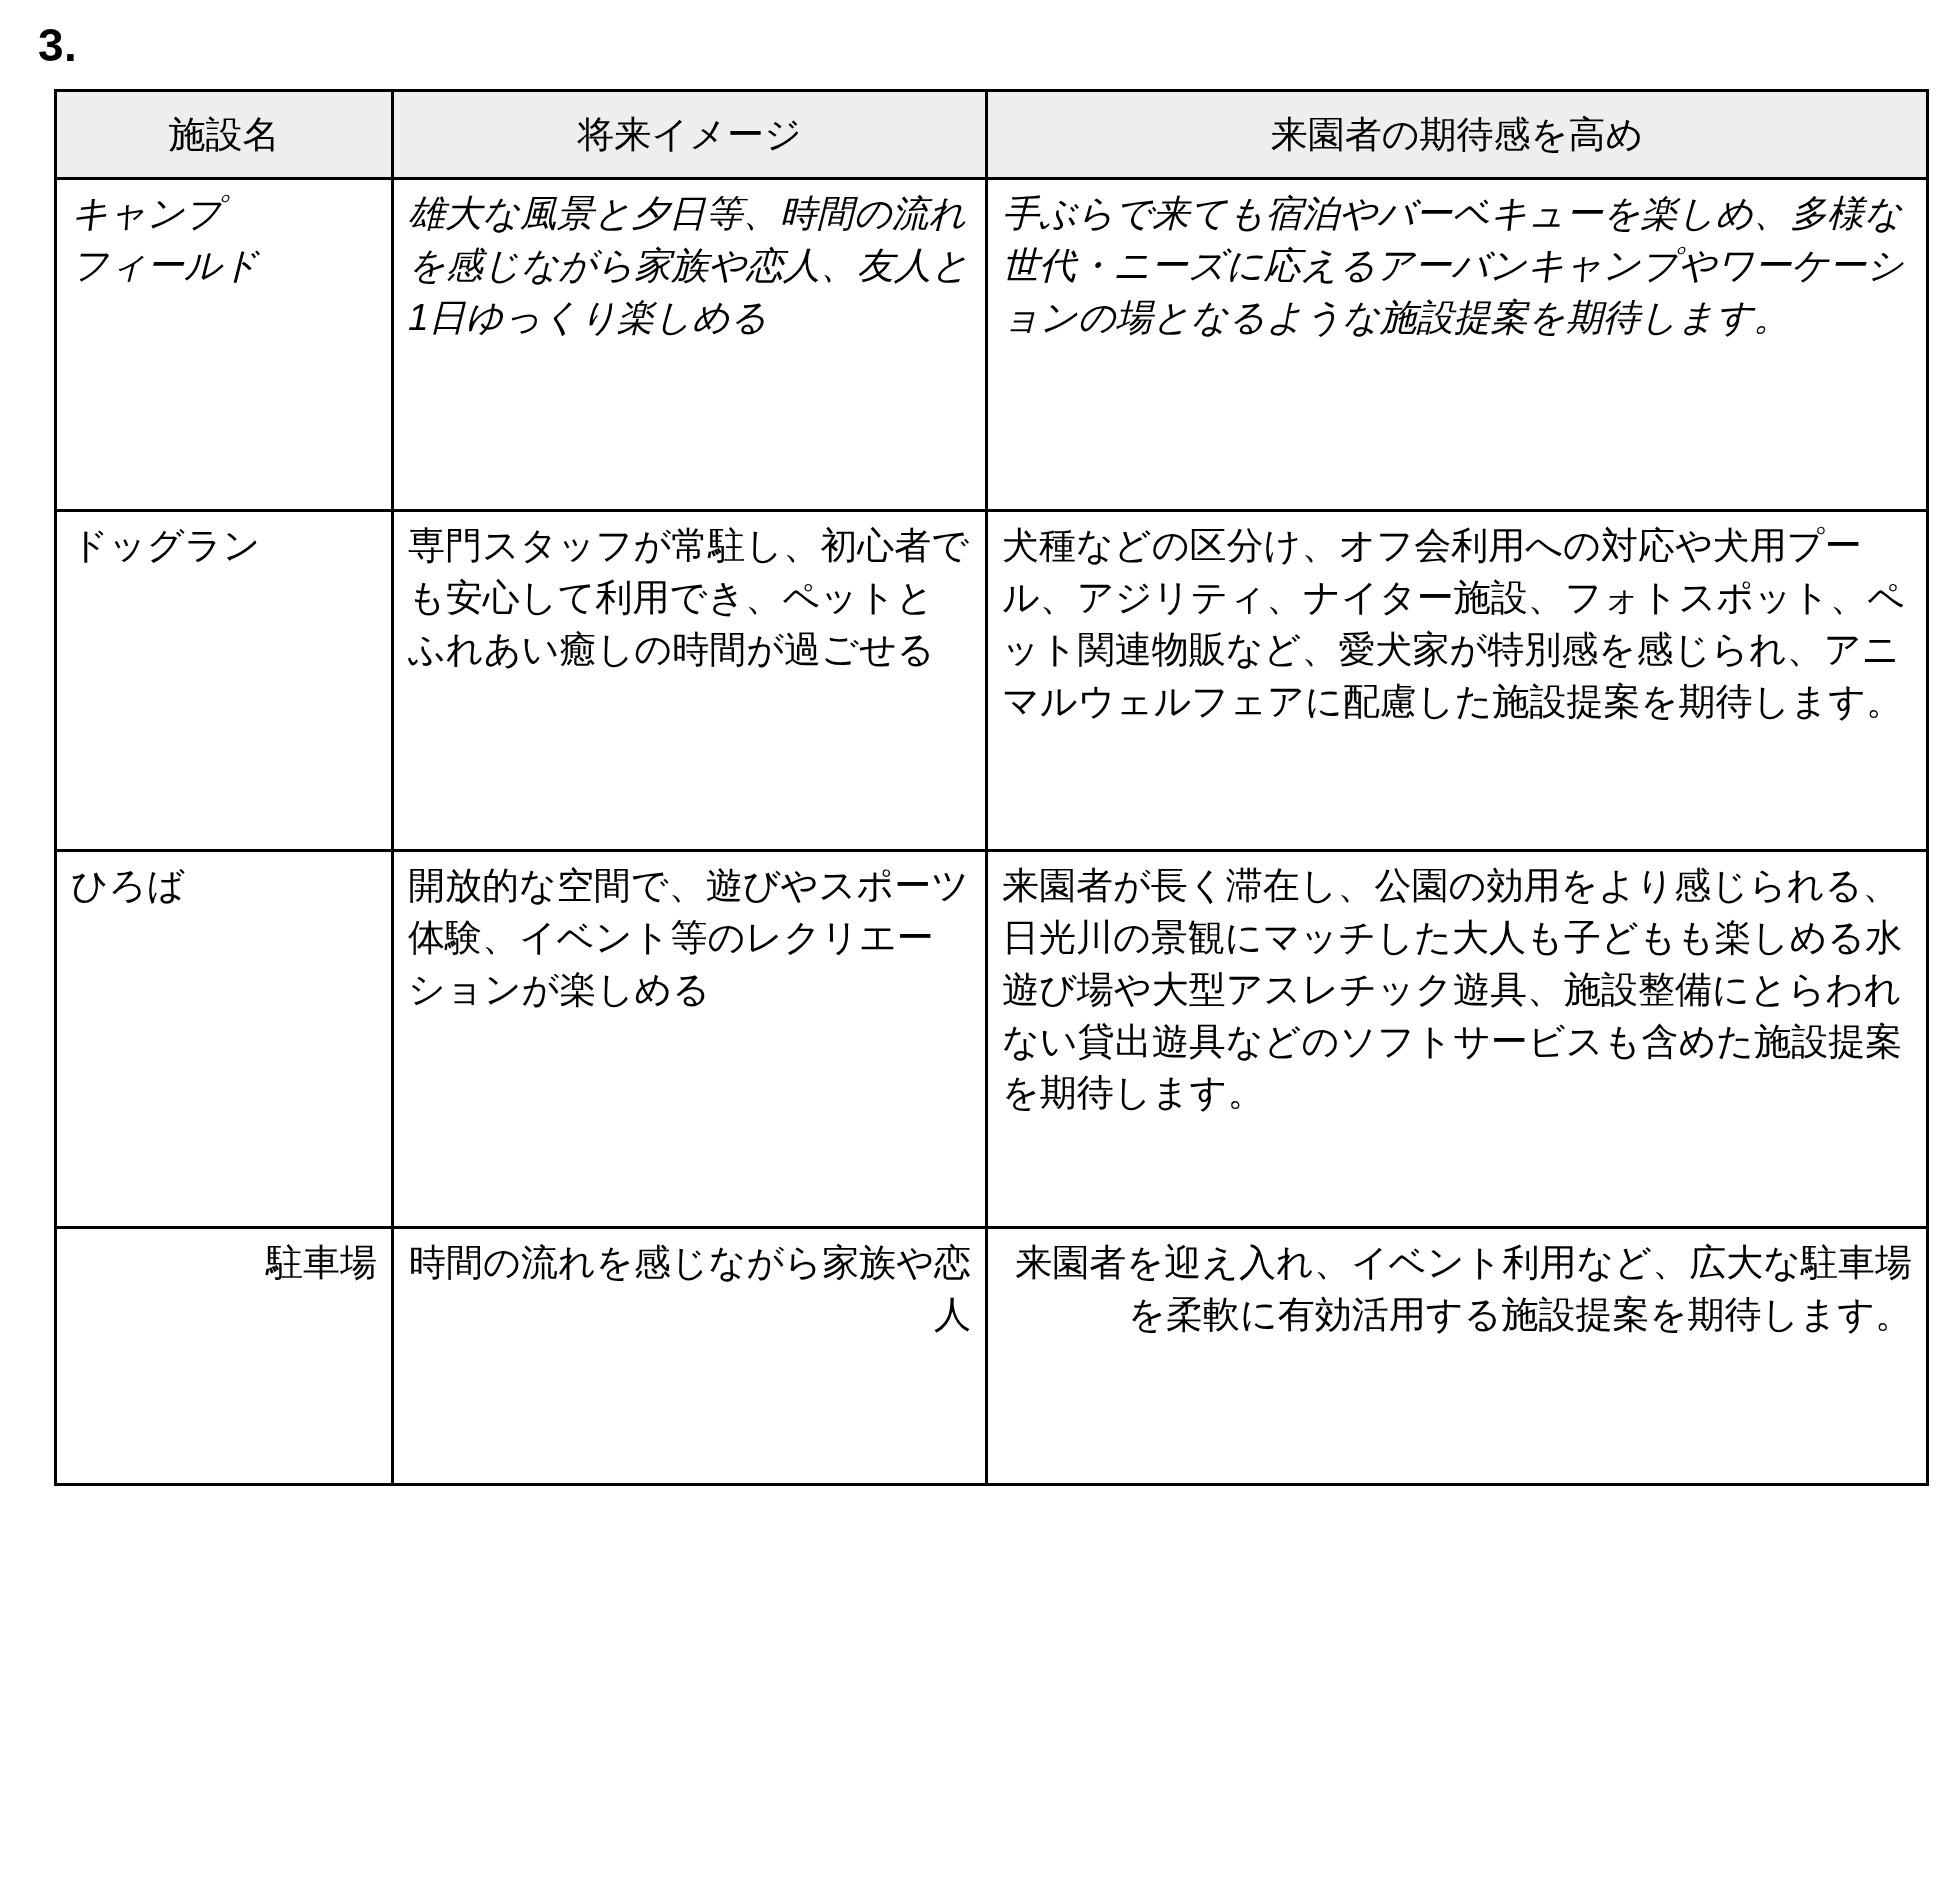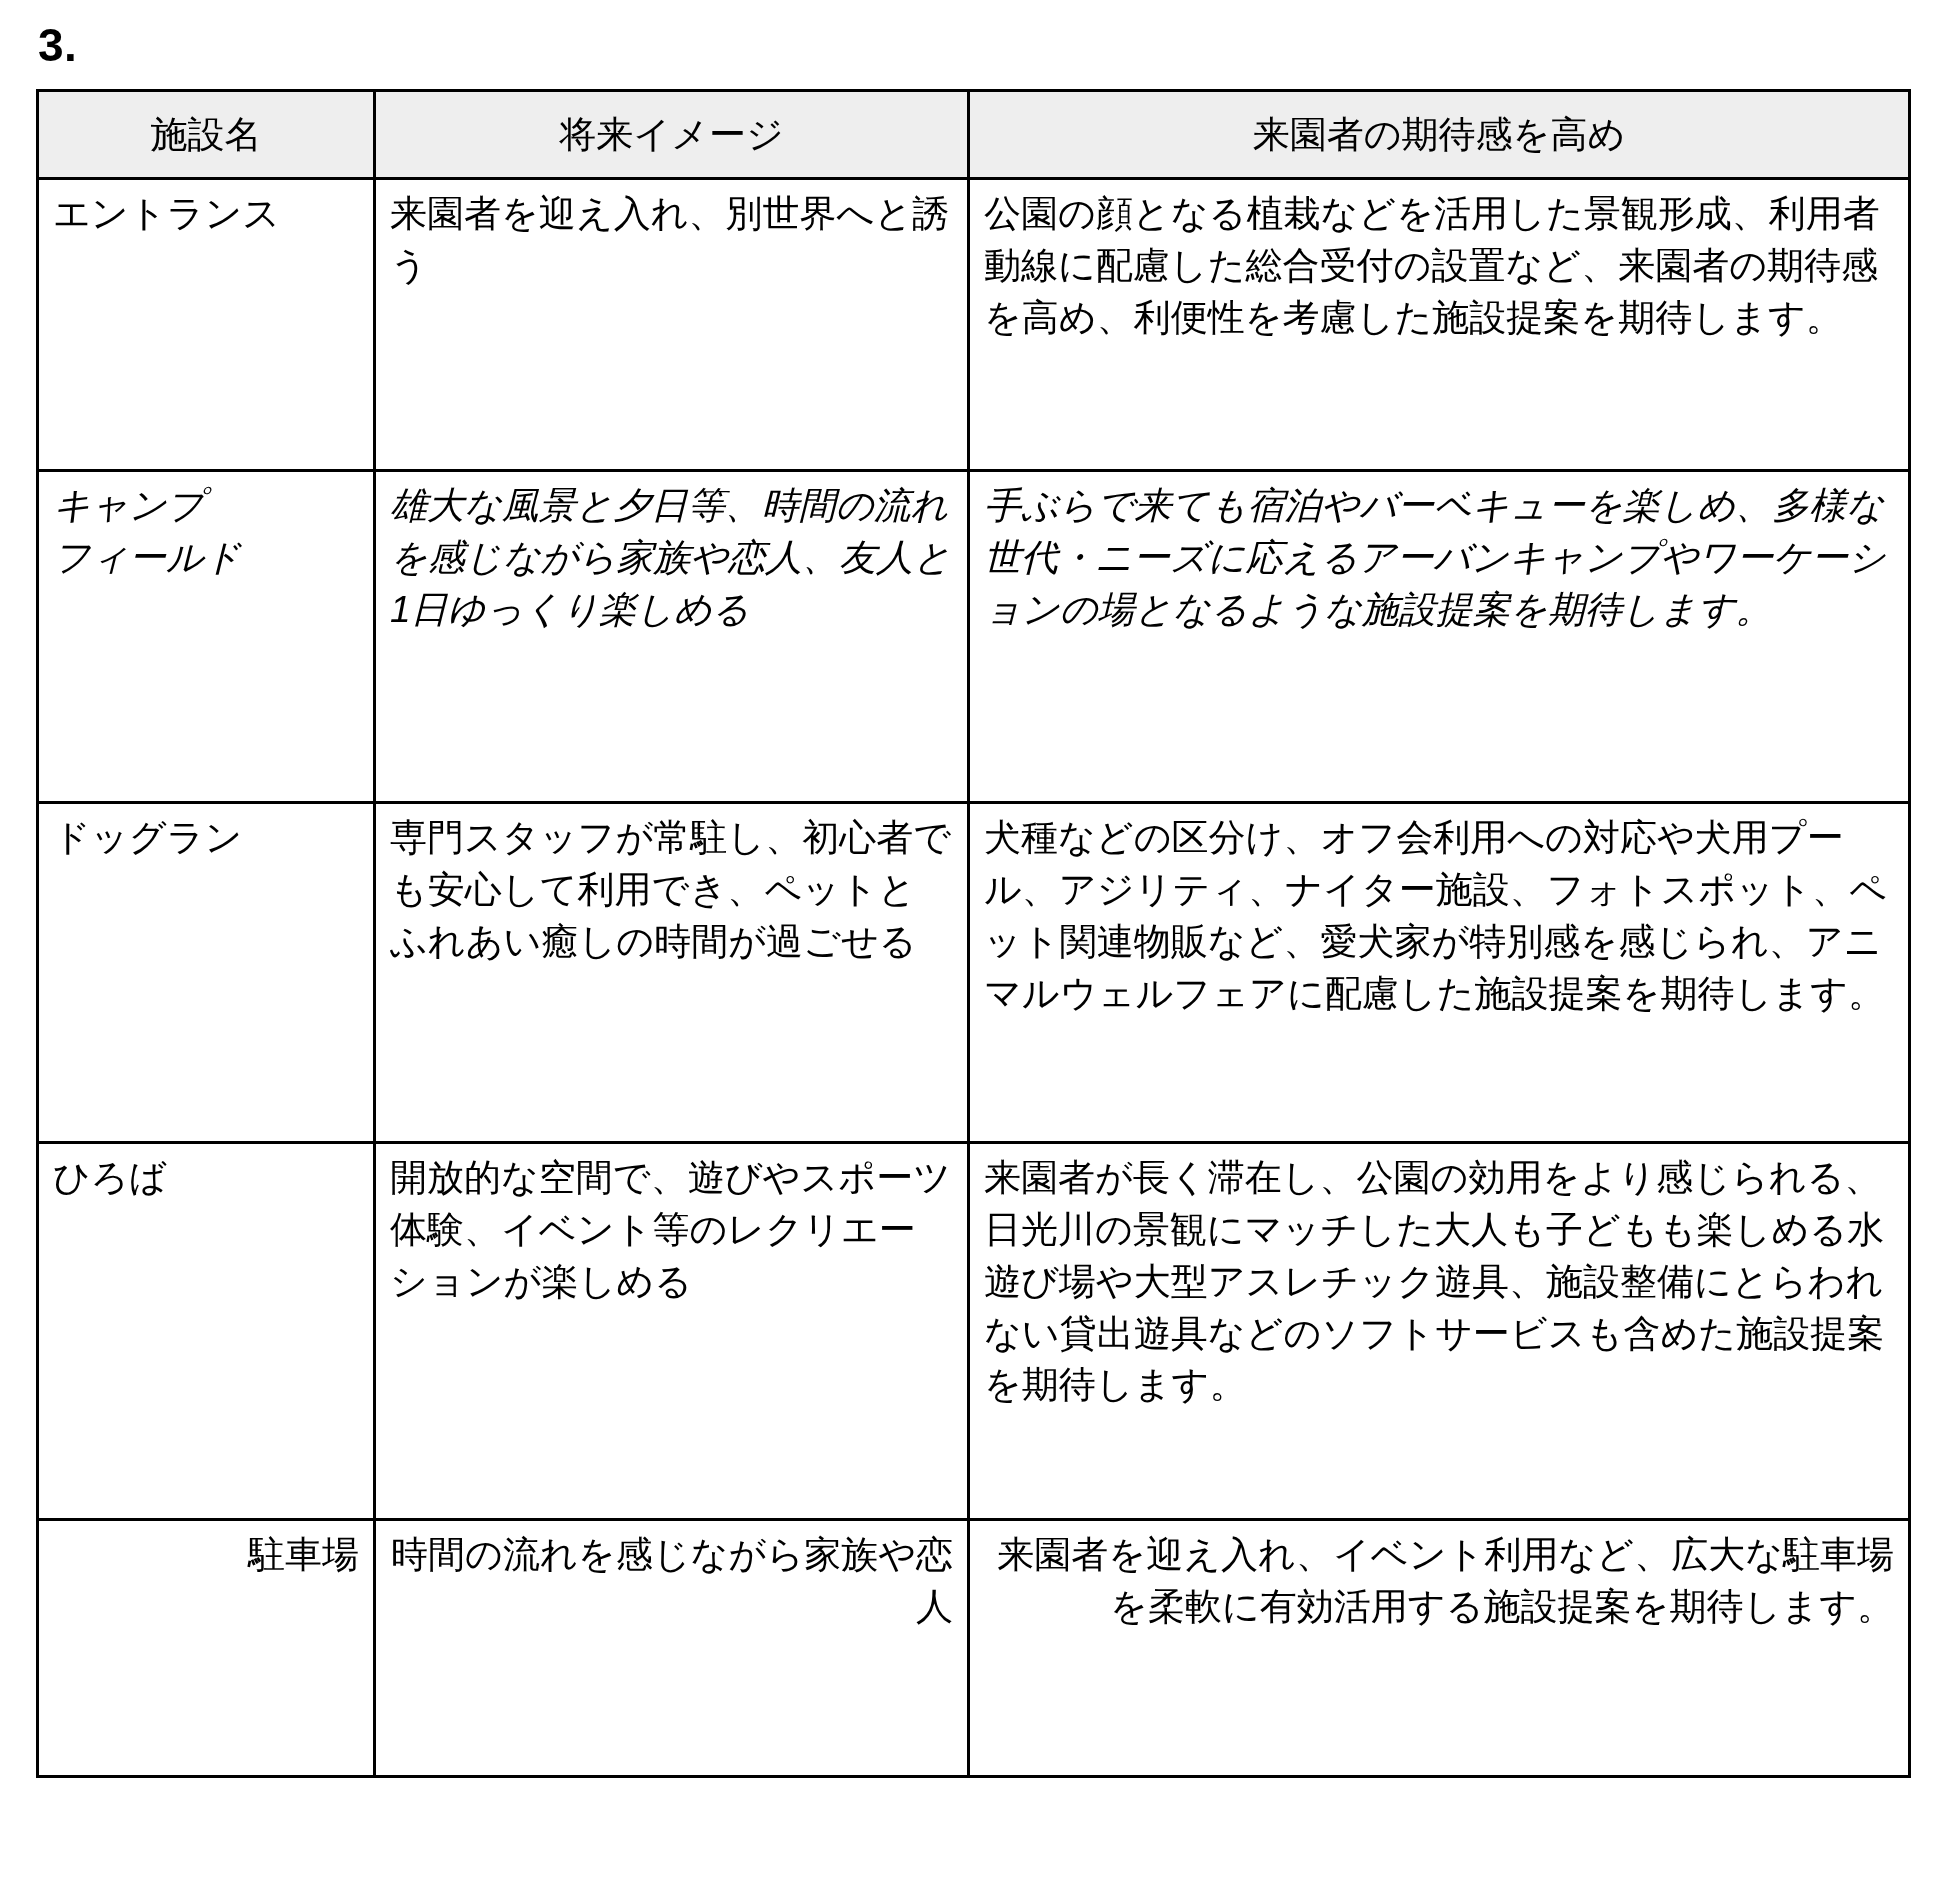--- a/index.html
+++ b/index.html
@@ -30,21 +30,21 @@
     margin: 0 0 16px 4px;
     line-height: 1.2;
   }
   .section-heading .num {
     margin-right: 34px;
   }
   table.facilities {
     border-collapse: collapse;
     table-layout: fixed;
     width: 1871px;
-    margin-left: 2px;
+    margin-left: 20px;
   }
   table.facilities col.c1 { width: 337px; }
   table.facilities col.c2 { width: 594px; }
   table.facilities col.c3 { width: 941px; }
 
   table.facilities th,
   table.facilities td {
     border: 3px solid #000000;
     vertical-align: top;
     padding: 8px 14px 12px 14px;
@@ -92,25 +92,20 @@
       <col class="c3">
     </colgroup>
     <thead>
       <tr>
         <th>施設名</th>
         <th>将来イメージ</th>
         <th>来園者の期待感を高め</th>
       </tr>
     </thead>
     <tbody>
-      <tr class="row-entrance">
-        <td class="name-cell">エントランス</td>
-        <td class="image-cell">来園者を迎え入れ、別世界へと誘う</td>
-        <td class="func-cell">公園の顔となる植栽などを活用した景観形成、利用者動線に配慮した総合受付の設置など、来園者の期待感を高め、利便性を考慮した施設提案を期待します。</td>
-      </tr>
       <tr class="row-camp">
         <td class="name-cell">キャンプ
 フィールド</td>
         <td class="image-cell">雄大な風景と夕日等、時間の流れを感じながら家族や恋人、友人と1日ゆっくり楽しめる</td>
         <td class="func-cell">手ぶらで来ても宿泊やバーベキューを楽しめ、多様な世代・ニーズに応えるアーバンキャンプやワーケーションの場となるような施設提案を期待します。</td>
       </tr>
       <tr class="row-dog">
         <td class="name-cell">ドッグラン</td>
         <td class="image-cell">専門スタッフが常駐し、初心者でも安心して利用でき、ペットとふれあい癒しの時間が過ごせる</td>
         <td class="func-cell">犬種などの区分け、オフ会利用への対応や犬用プール、アジリティ、ナイター施設、フォトスポット、ペット関連物販など、愛犬家が特別感を感じられ、アニマルウェルフェアに配慮した施設提案を期待します。</td>

